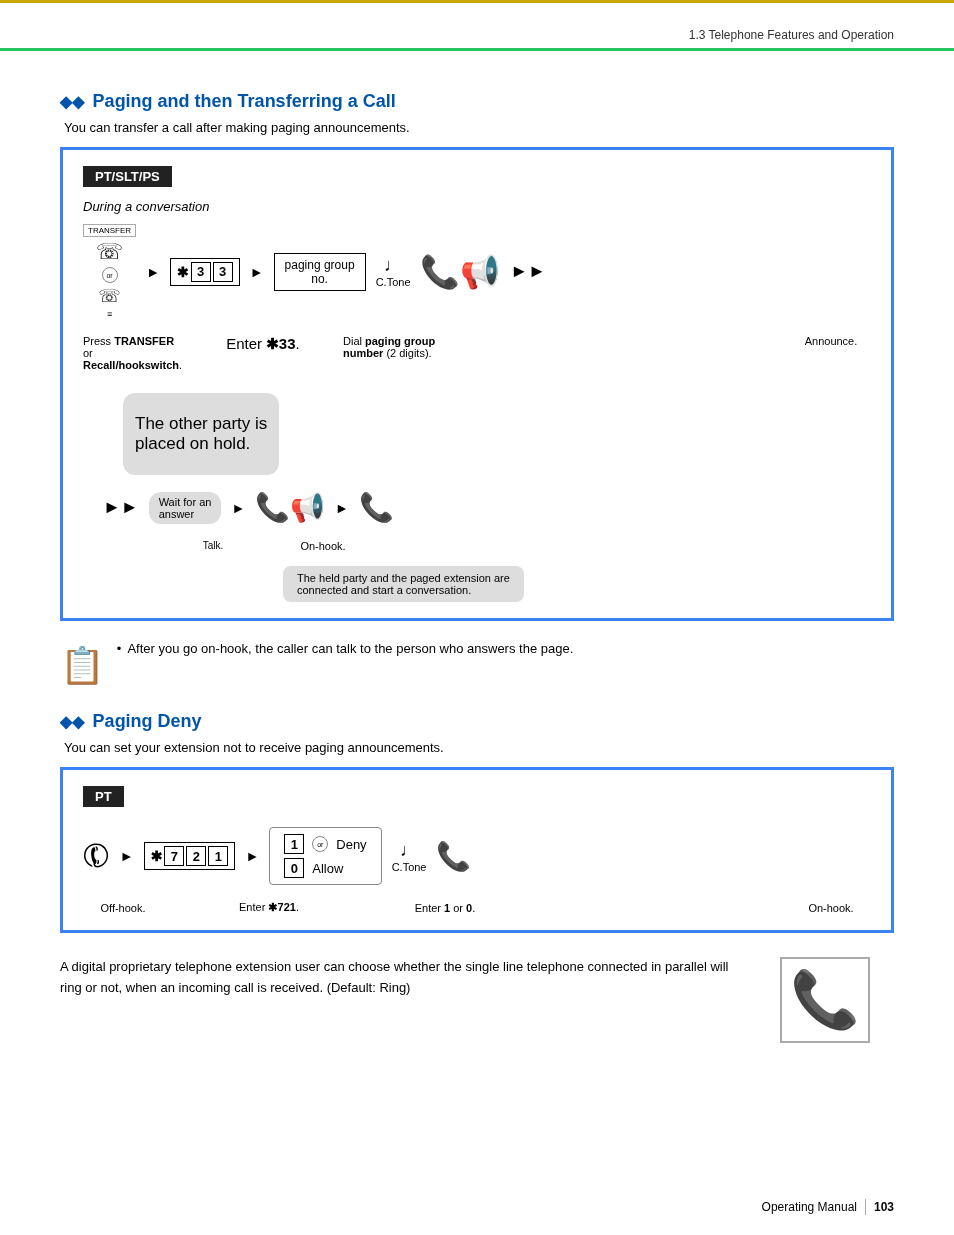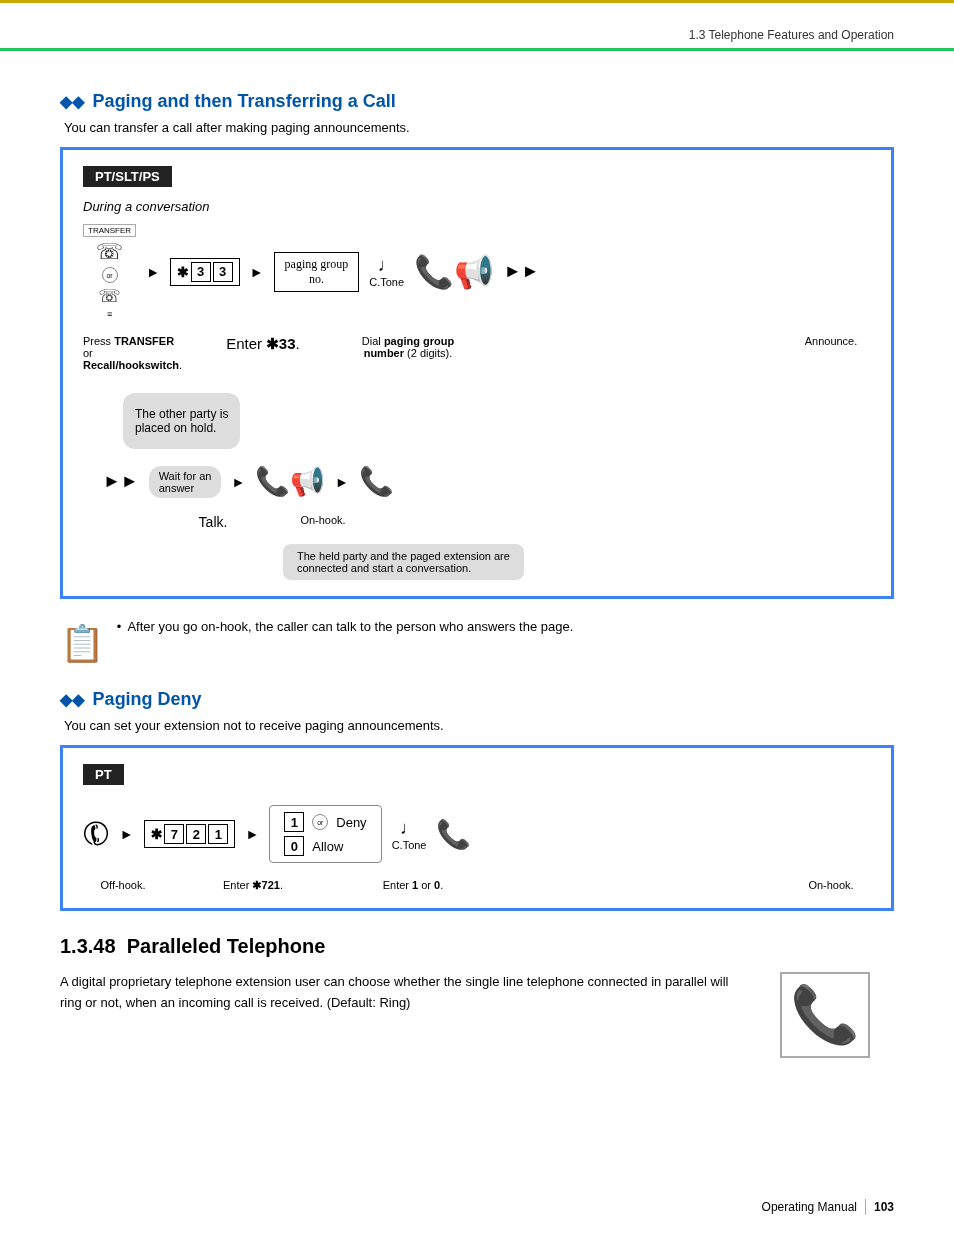--- a/index.html
+++ b/index.html
@@ -142,37 +142,36 @@
       font-size: 14px;
       font-weight: bold;
     }
 
     
     .paging-group-box {
       border: 1.5px solid #000;
       padding: 4px 10px;
       text-align: center;
       font-size: 12px;
-      font-family: Liberation Serif, serif;
     }
 
     
     .ctone-area {
       display: flex;
       flex-direction: column;
       align-items: center;
       font-size: 11px;
     }
 
     
     .hold-bubble {
       background: #ddd;
       border-radius: 12px;
-      padding: 14px 12px;
-      font-size: 12px;
+      padding: 21px 12px;
+      font-size: 17px;
       display: inline-block;
       margin: 4px 0 8px 40px;
     }
 
     
     .wait-bubble {
       background: #ddd;
       border-radius: 12px;
       padding: 4px 10px;
       font-size: 11px;
@@ -333,21 +332,21 @@
           <span style="font-size:32px;">📞📢</span>
         </div>
 
         <div class="double-arrow">►►</div>
       </div>
 
       
       <div style="display:flex; gap:0px; margin-bottom:18px; padding-left:0px;">
         <div style="width:100px; font-size:11px; text-align:left;">Press <strong>TRANSFER</strong> or <strong>Recall/hookswitch</strong>.</div>
         <div style="width:100px; font-size:15px; text-align:center; margin-left:30px;">Enter <strong>✱33</strong>.</div>
-        <div style="width:130px; font-size:11px; text-align:center; margin-left:30px;">Dial <strong>paging group number</strong> (2 digits).</div>
+        <div style="width:130px; font-size:11px; margin-left:30px;">Dial <strong>paging group number</strong> (2 digits).</div>
         <div style="flex:1;"></div>
         <div style="width:80px; font-size:11px; text-align:center;">Announce.</div>
       </div>
 
       
       <div class="hold-bubble">The other party is<br>placed on hold.</div>
 
       
       <div class="flow-row" style="margin-top:8px; margin-left:20px;">
         <div class="double-arrow">►►</div>
@@ -358,21 +357,21 @@
 
         <div style="font-size:28px;">📞📢</div>
 
         <div class="arrow">►</div>
 
         <div style="font-size:28px;">📞</div>
       </div>
 
       
       <div style="display:flex; gap:0px; margin-bottom:6px; margin-left:90px;">
-        <div style="width:80px; font-size:14px; text-align:center;">Talk.</div>
+        <div style="width:80px; font-size:10px; text-align:center;">Talk.</div>
         <div style="width:80px; font-size:11px; text-align:center; margin-left:30px;">On-hook.</div>
       </div>
 
       
       <div class="info-bubble">The held party and the paged extension are<br>connected and start a conversation.</div>
 
     </div>
 
     <div class="note-area">
       <div style="font-size:36px; margin-top:4px;">📋</div>
@@ -423,33 +422,32 @@
 
         <div class="ctone-area">
           <span class="ctone-note-symbol">♩</span>
           <span>C.Tone</span>
         </div>
 
         <div style="font-size:28px;">📞</div>
       </div>
 
       
-      <div style="display:flex; gap:0; margin-top:4px;">
+      <div style="display:flex; gap:16px; margin-top:4px;align-items:center;">
         <div style="width:80px; font-size:11px; text-align:center;">Off-hook.</div>
         <div style="width:100px; font-size:11px; text-align:center; margin-left:40px;">Enter <strong>✱721</strong>.</div>
         <div style="width:120px; font-size:11px; text-align:center; margin-left:50px;">Enter <strong>1</strong> or <strong>0</strong>.</div>
         <div style="flex:1;"></div>
         <div style="width:80px; font-size:11px; text-align:center;">On-hook.</div>
       </div>
 
     </div>
   </div>
 
   <div style="margin-top:24px;">
-    <div class="main-section-title"><span>1.3.48</span>&nbsp;&nbsp;<span>Paralleled Telephone</span></div>
 
     <div class="section-48-row">
       <div class="section-48-desc" style="max-width:680px;">A digital proprietary telephone extension user can choose whether the single line telephone connected in parallel will ring or not, when an incoming call is received. (Default: Ring)</div>
 
       <div style="font-size:56px; border: 2px solid #aaa; padding:8px; min-width:80px; text-align:center;">📞</div>
     </div>
   </div>
 
 </div>
 

